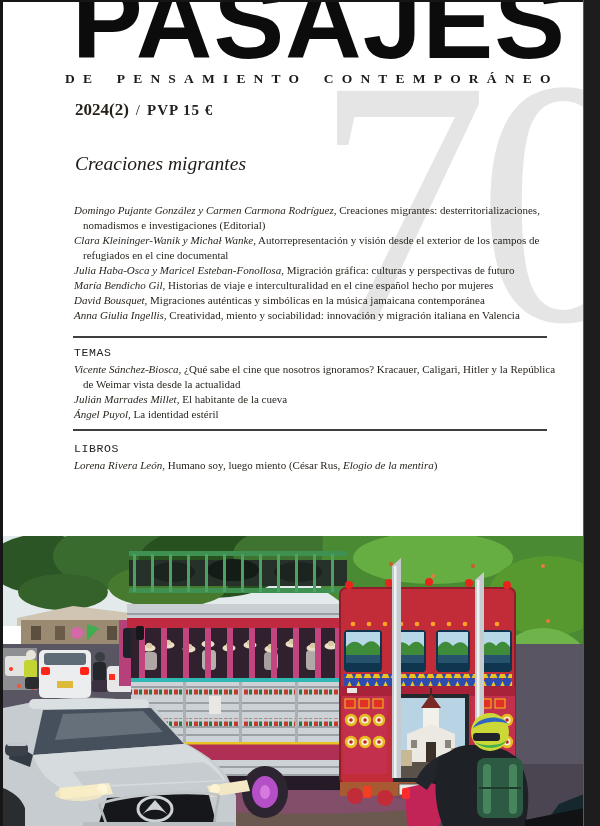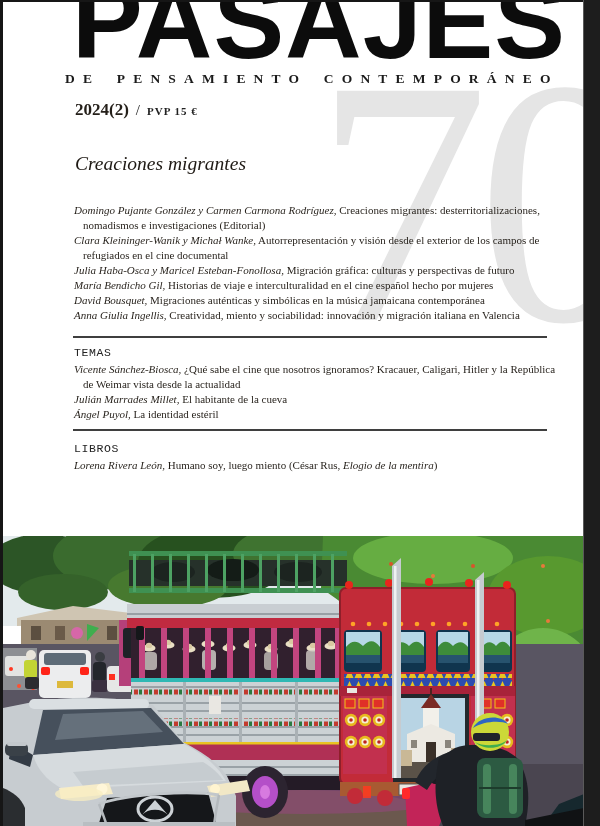--- a/index.html
+++ b/index.html
@@ -26,21 +26,21 @@
     color:#0c0c0c; transform:translateY(-34px); white-space:nowrap;
   }
   .subtitle {
     position:absolute; top:71px; left:65px; z-index:2;
     font-weight:700; font-size:13.5px; letter-spacing:8.2px; word-spacing:5px;
     color:#1b1b1b; white-space:nowrap;
   }
   .issue-line { position:absolute; top:100px; left:75px; z-index:2; white-space:nowrap; }
   .issue-line .issue { font-weight:700; font-size:17px; }
   .issue-line .sep   { font-size:15px; padding:0 3px; color:#222; }
-  .issue-line .price { font-size:11px; letter-spacing:1px; font-weight:600; color:#222; }
+  .issue-line .price { font-size:15px; letter-spacing:1px; font-weight:600; color:#222; }
 
   .dossier-heading {
     position:absolute; top:153px; left:75px; z-index:2;
     font-style:italic; font-size:19.5px; color:#1f1a15;
   }
 
   .toc { position:absolute; left:74px; width:489px; z-index:2; font-size:11px; line-height:15px; }
   .toc-item { padding-left:9px; text-indent:-9px; }
   .toc-item .authors { font-style:italic; }
   .toc-item .title-italic { font-style:italic; }

